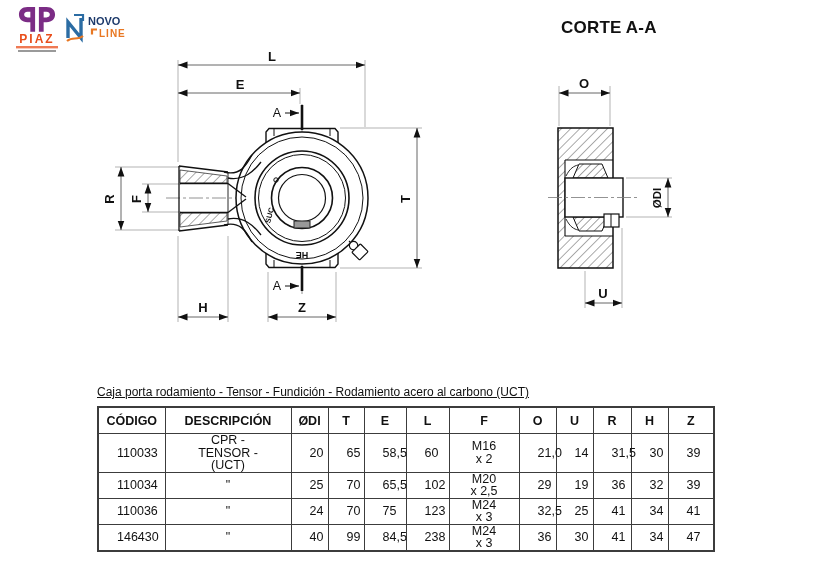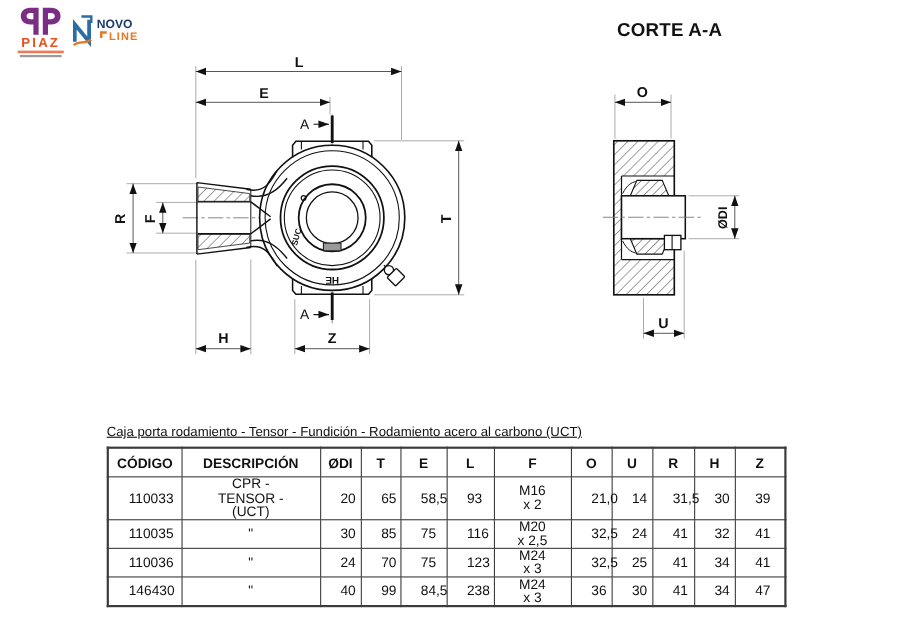--- a/index.html
+++ b/index.html
@@ -250,41 +250,41 @@
           <th>Z</th>
         </tr>
     </thead>
     <tbody>
         <tr>
           <td>110033</td>
           <td>CPR - TENSOR - (UCT)</td>
           <td>20</td>
           <td>65</td>
           <td>58,5</td>
-          <td>93</td>
+          <td>60</td>
           <td>M16 x 2</td>
           <td>21,0</td>
           <td>14</td>
           <td>31,5</td>
           <td>30</td>
           <td>39</td>
         </tr>
         <tr>
-          <td>110035</td>
+          <td>110034</td>
           <td>"</td>
-          <td>30</td>
-          <td>85</td>
-          <td>75</td>
-          <td>116</td>
+          <td>25</td>
+          <td>70</td>
+          <td>65,5</td>
+          <td>102</td>
           <td>M20 x 2,5</td>
-          <td>32,5</td>
-          <td>24</td>
-          <td>41</td>
+          <td>29</td>
+          <td>19</td>
+          <td>36</td>
           <td>32</td>
-          <td>41</td>
+          <td>39</td>
         </tr>
         <tr>
           <td>110036</td>
           <td>"</td>
           <td>24</td>
           <td>70</td>
           <td>75</td>
           <td>123</td>
           <td>M24 x 3</td>
           <td>32,5</td>

